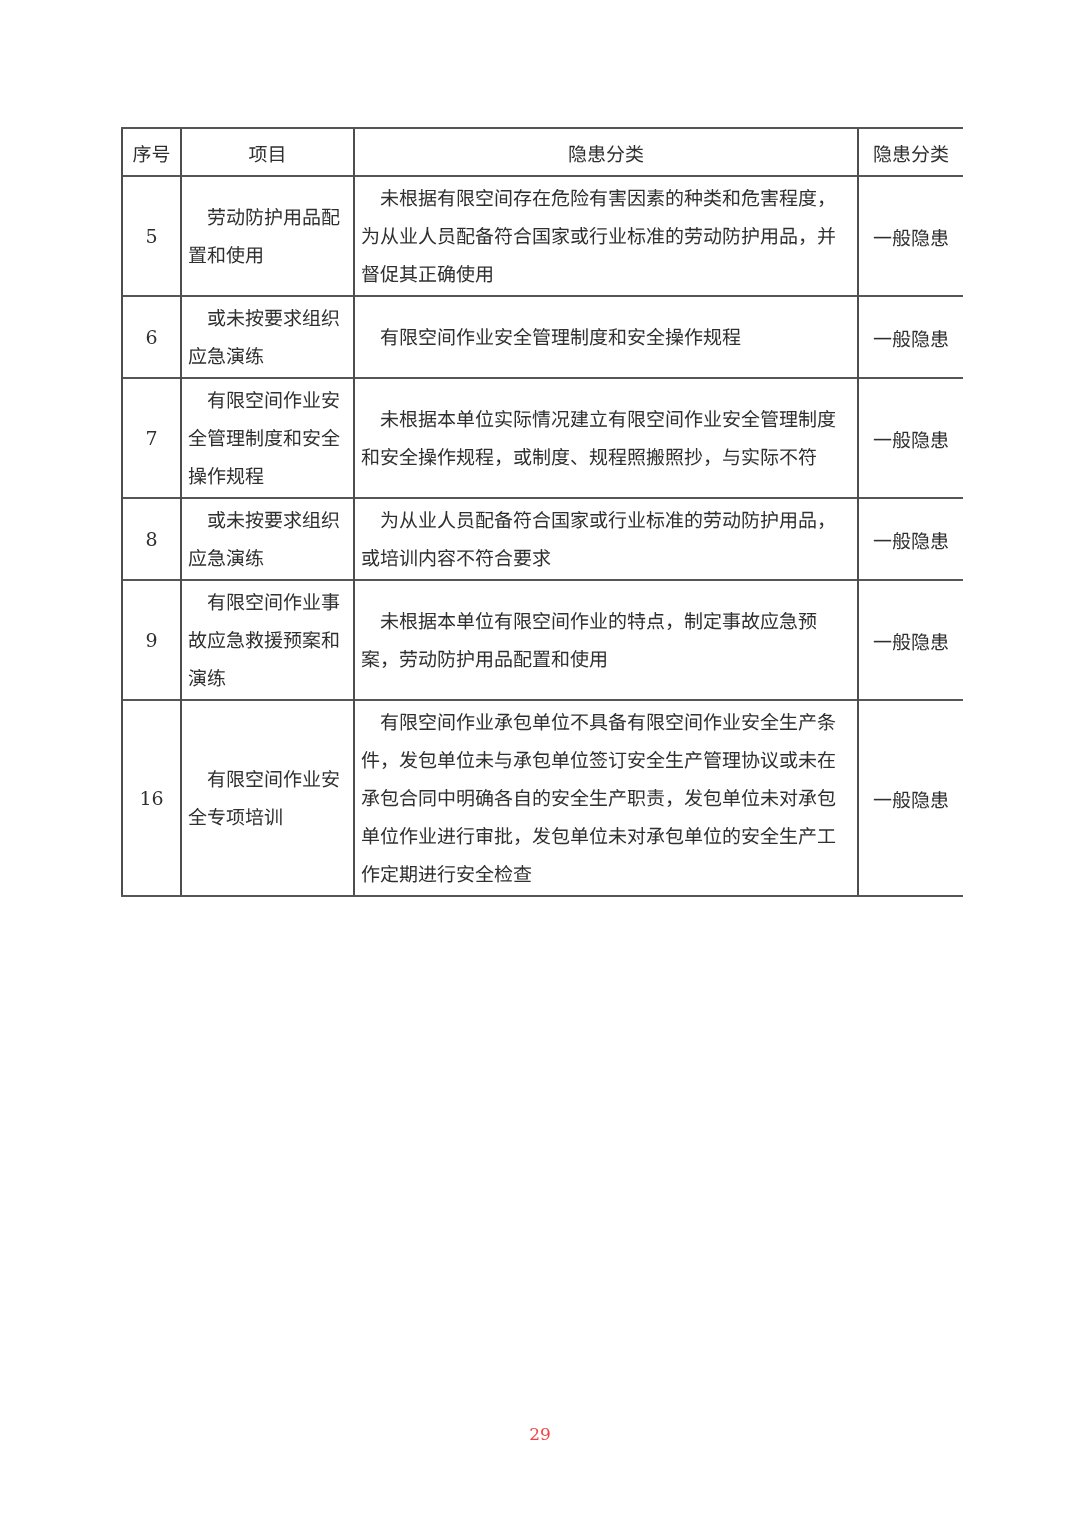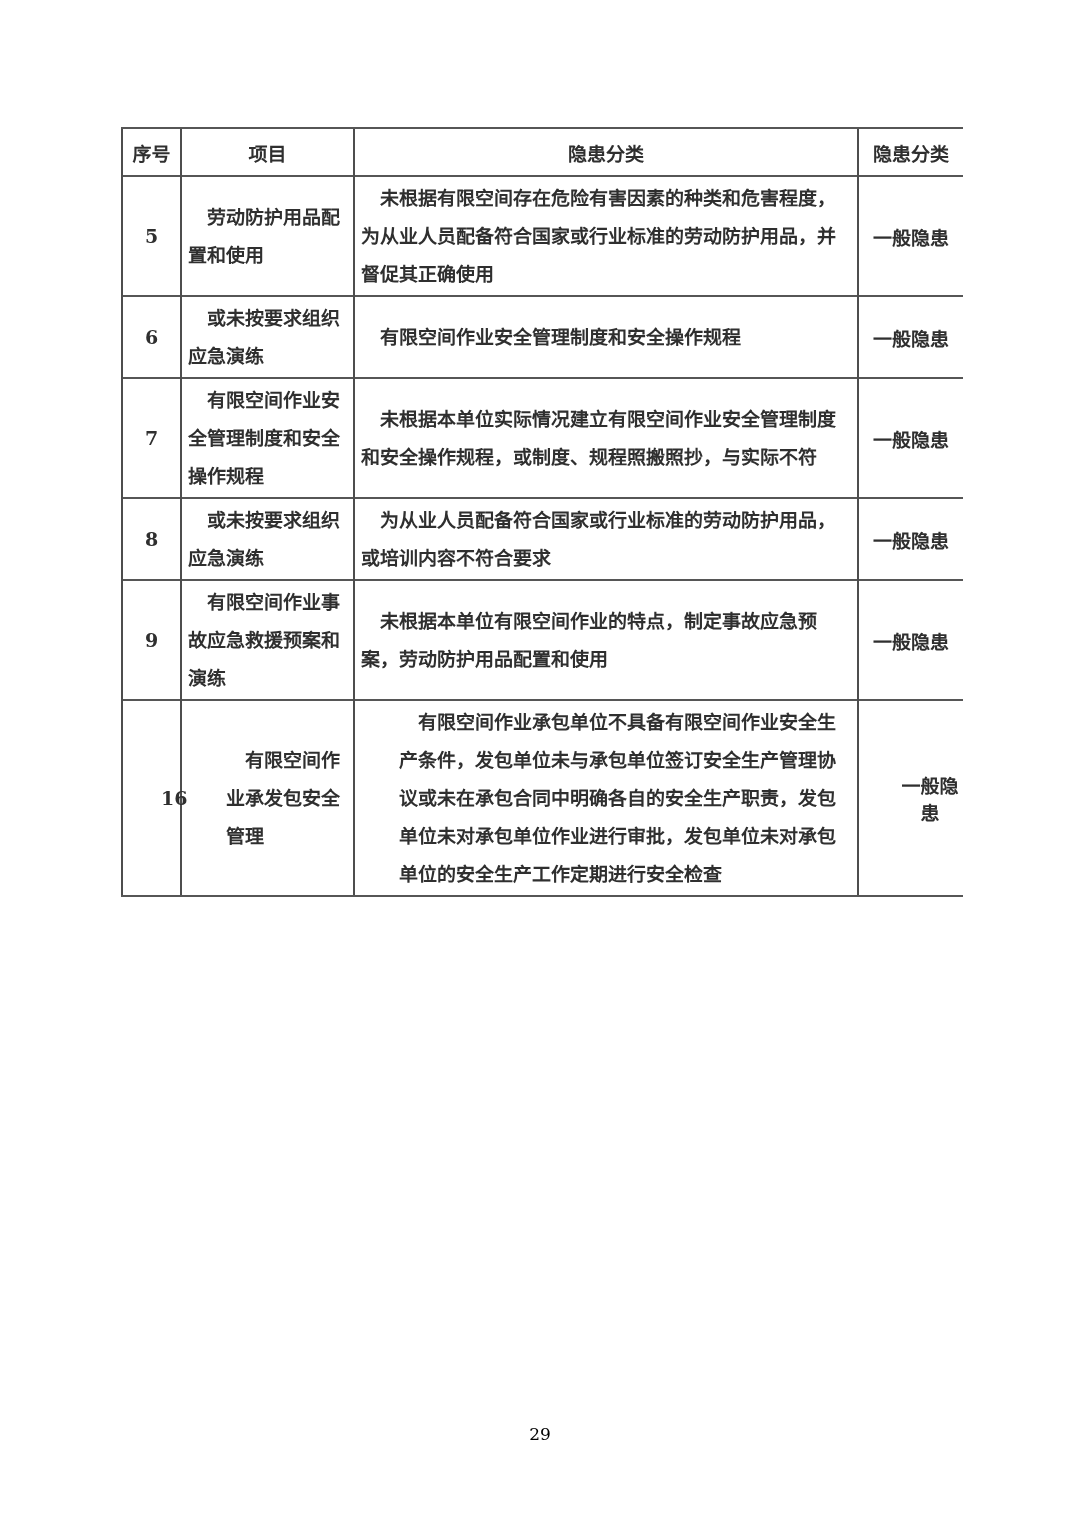--- a/index.html
+++ b/index.html
@@ -28,27 +28,26 @@
   .hazard-table col.col-item     { width: 173px; }
   .hazard-table col.col-content  { width: 504px; }
   .hazard-table col.col-category { width: 105px; }
 
   .hazard-table th,
   .hazard-table td {
     border-top: 2px solid #565656;
     border-left: 2px solid #4d4d4d;
     border-right: none;
     font-size: 19px;
-    font-weight: bold;
+    font-weight: normal;
     vertical-align: middle;
     padding: 0;
   }
   .hazard-table tr:last-child td {
     border-bottom: 2px solid #565656;
-    padding-left: 38px;
   }
   
 
   .hazard-table th {
     text-align: center;
     height: 46px;
   }
   td.cell-no,
   td.cell-category {
     text-align: center;
@@ -68,21 +67,21 @@
   tr.row-9  { height: 112px; }
   tr.row-10 { height: 181px; }
 
   .page-number {
     position: absolute;
     top: 1424px;
     left: 0;
     width: 100%;
     text-align: center;
     font-size: 17px;
-    color: #000000;
+    color: #ef4444;
   }
 </style>
 </head>
 <body>
 
 <div class="page">
 
   <table class="hazard-table">
     <colgroup>
       <col class="col-no">
@@ -145,21 +144,21 @@
             <p>有限空间作业事故应急救援预案和演练</p>
           </td>
         <td class="cell-content">
             <p>未根据本单位有限空间作业的特点，制定事故应急预案，劳动防护用品配置和使用</p>
           </td>
         <td class="cell-category">一般隐患</td>
       </tr>
       <tr class="row-10">
         <td class="cell-no">16</td>
         <td class="cell-item">
-            <p>有限空间作业承发包安全管理</p>
+            <p>有限空间作业安全专项培训</p>
           </td>
         <td class="cell-content">
             <p>有限空间作业承包单位不具备有限空间作业安全生产条件，发包单位未与承包单位签订安全生产管理协议或未在承包合同中明确各自的安全生产职责，发包单位未对承包单位作业进行审批，发包单位未对承包单位的安全生产工作定期进行安全检查</p>
           </td>
         <td class="cell-category">一般隐患</td>
       </tr>
     </tbody>
   </table>
 
   <div class="page-number">29</div>

